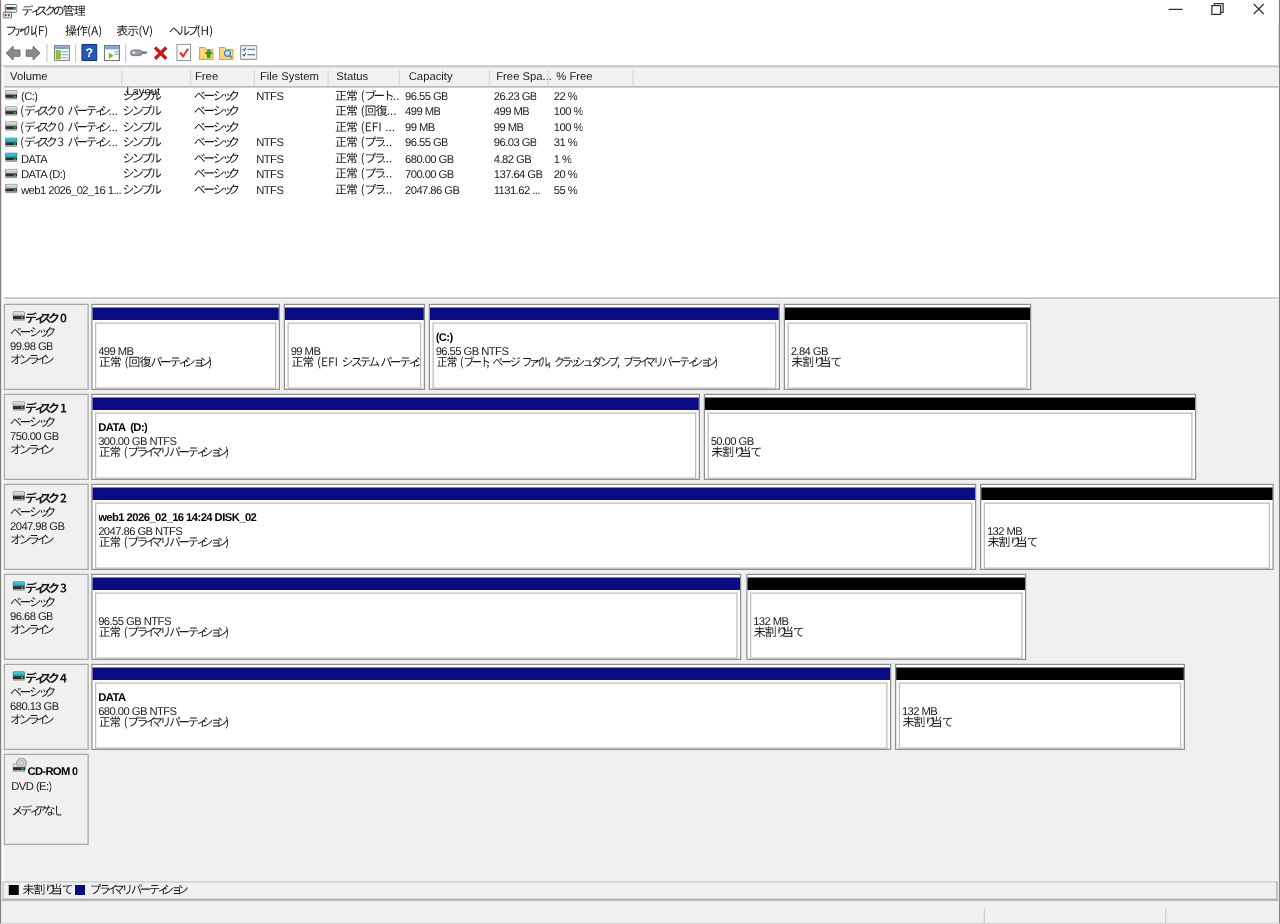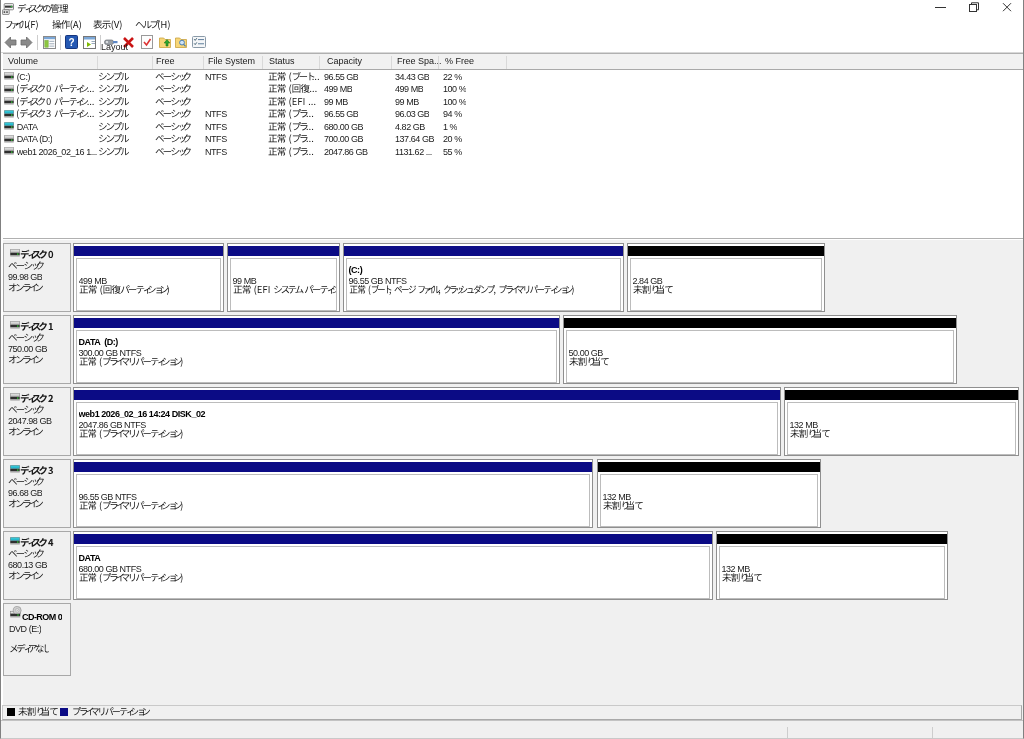--- a/index.html
+++ b/index.html
@@ -196,21 +196,21 @@
 <svg class="abs" style="left:191px;top:36px" width="14" height="12" viewBox="0 0 14 12">
 <rect x="0.5" y="0.5" width="13" height="11" rx="1" fill="#f4f6f8" stroke="#8a9aa8"></rect>
 <path d="M2.2 3.2 l1 1.2 l1.6 -2.2" stroke="#356" stroke-width="0.9" fill="none"></path>
 <rect x="6" y="3" width="6" height="1.1" fill="#6c88a4"></rect>
 <path d="M2.2 7.4 l1 1.2 l1.6 -2.2" stroke="#356" stroke-width="0.9" fill="none"></path>
 <rect x="6" y="7.2" width="6" height="1.1" fill="#6c88a4"></rect>
 </svg>
 <div class="abs" style="left:2px;top:53px;width:1020px;height:186px;background:#fff;border-top:1px solid #b0b0b0;border-bottom:1px solid #b0b0b0"></div>
 <div class="abs" style="left:2px;top:54px;width:1020px;height:16px;background:#f1f1f1;border-bottom:1px solid #a9a9a9"></div>
 <div class="lt" style="left:7px;top:56px">Volume</div>
-<div class="lt" style="left:100px;top:42px">Layout</div>
+<div class="lt" style="left:100px;top:68px">Layout</div>
 <div class="lt" style="left:155px;top:56px">Free</div>
 <div class="lt" style="left:207px;top:56px">File System</div>
 <div class="lt" style="left:268px;top:56px">Status</div>
 <div class="lt" style="left:326px;top:56px">Capacity</div>
 <div class="lt" style="left:396px;top:56px">Free Spa...</div>
 <div class="lt" style="left:444px;top:56px">% Free</div>
 <div class="abs" style="left:96px;top:56px;width:1px;height:13px;background:#d9d9d9"></div>
 <div class="abs" style="left:151px;top:56px;width:1px;height:13px;background:#d9d9d9"></div>
 <div class="abs" style="left:202px;top:56px;width:1px;height:13px;background:#d9d9d9"></div>
 <div class="abs" style="left:261px;top:56px;width:1px;height:13px;background:#d9d9d9"></div>
@@ -250,21 +250,21 @@
     <use href="#gr_5e38" x="8.8"></use>
     <use href="#gr_0028" x="20.5"></use>
     <use href="#gr_30d6" x="23.7"></use>
     <use href="#gr_30fc" x="30.6"></use>
     <use href="#gr_30c8" x="38.4"></use>
     <use href="#gr_002e" x="43.8"></use>
     <use href="#gr_002e" x="46.4"></use>
     <use href="#gr_002e" x="49.1"></use>
   </svg>
 <div class="ln" style="left:323px;top:71.6px">96.55 GB</div>
-<div class="ln" style="left:394px;top:71.6px">34.43 GB</div>
+<div class="ln" style="left:394px;top:71.6px">26.23 GB</div>
 <div class="ln" style="left:442px;top:71.6px">22 %</div>
 <svg class="abs" style="left:3px;top:84.5px" width="10" height="8" viewBox="0 0 10 8">
     <defs>
       <linearGradient id="vg2" x1="0" y1="0" x2="0" y2="1">
         <stop offset="0" stop-color="#ededed"></stop>
         <stop offset="1" stop-color="#b5b5b5"></stop>
       </linearGradient>
     </defs>
     <rect x="0.25" y="0.25" width="9.5" height="3.6" rx="0.8" fill="url(#vg2)" stroke="#5a5a5a" stroke-width="0.5"></rect>
     <rect x="0.25" y="3.9" width="9.5" height="2.4" fill="#2e2e2e"></rect>
@@ -421,21 +421,21 @@
     <use href="#gr_5e38" x="8.8"></use>
     <use href="#gr_0028" x="20.5"></use>
     <use href="#gr_30d7" x="23.7"></use>
     <use href="#gr_30e9" x="31.3"></use>
     <use href="#gr_002e" x="38.0"></use>
     <use href="#gr_002e" x="40.6"></use>
     <use href="#gr_002e" x="43.3"></use>
   </svg>
 <div class="ln" style="left:323px;top:109.3px">96.55 GB</div>
 <div class="ln" style="left:394px;top:109.3px">96.03 GB</div>
-<div class="ln" style="left:442px;top:109.3px">94 %</div>
+<div class="ln" style="left:442px;top:109.3px">31 %</div>
 <svg class="abs" style="left:3px;top:122.2px" width="10" height="8" viewBox="0 0 10 8">
     <defs>
       <linearGradient id="vg5" x1="0" y1="0" x2="0" y2="1">
         <stop offset="0" stop-color="#46d4e2"></stop>
         <stop offset="1" stop-color="#12a8bf"></stop>
       </linearGradient>
     </defs>
     <rect x="0.25" y="0.25" width="9.5" height="3.6" rx="0.8" fill="url(#vg5)" stroke="#5a5a5a" stroke-width="0.5"></rect>
     <rect x="0.25" y="3.9" width="9.5" height="2.4" fill="#2e2e2e"></rect>
     <circle cx="7.8" cy="5.1" r="0.8" fill="#35d435"></circle>

